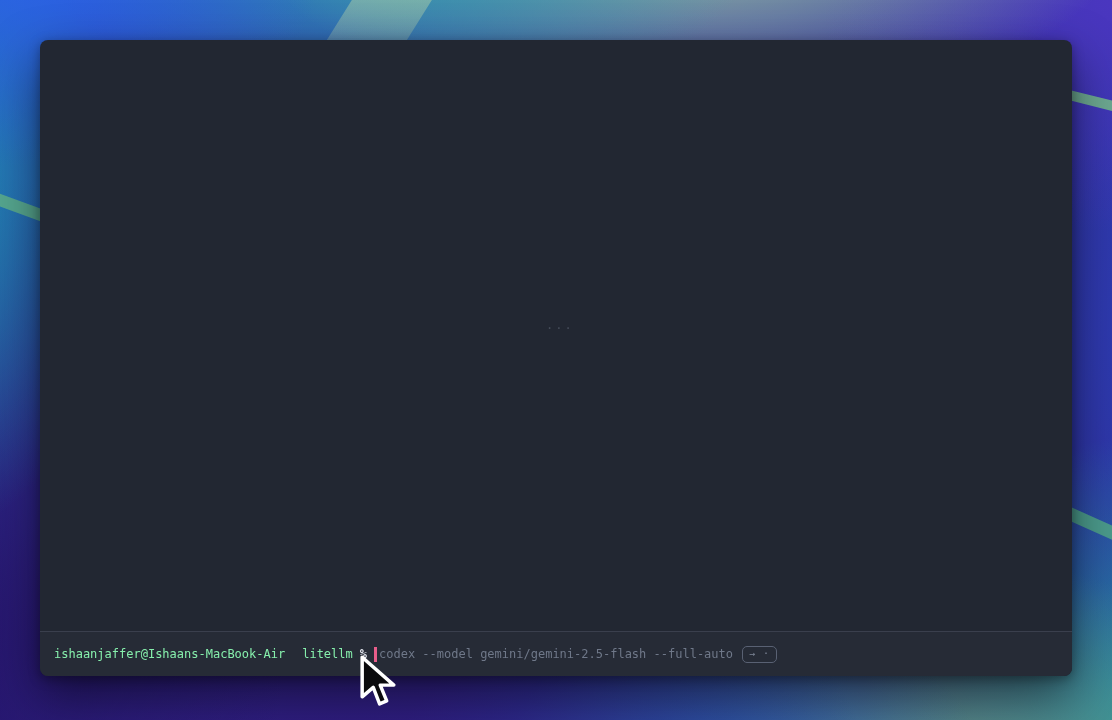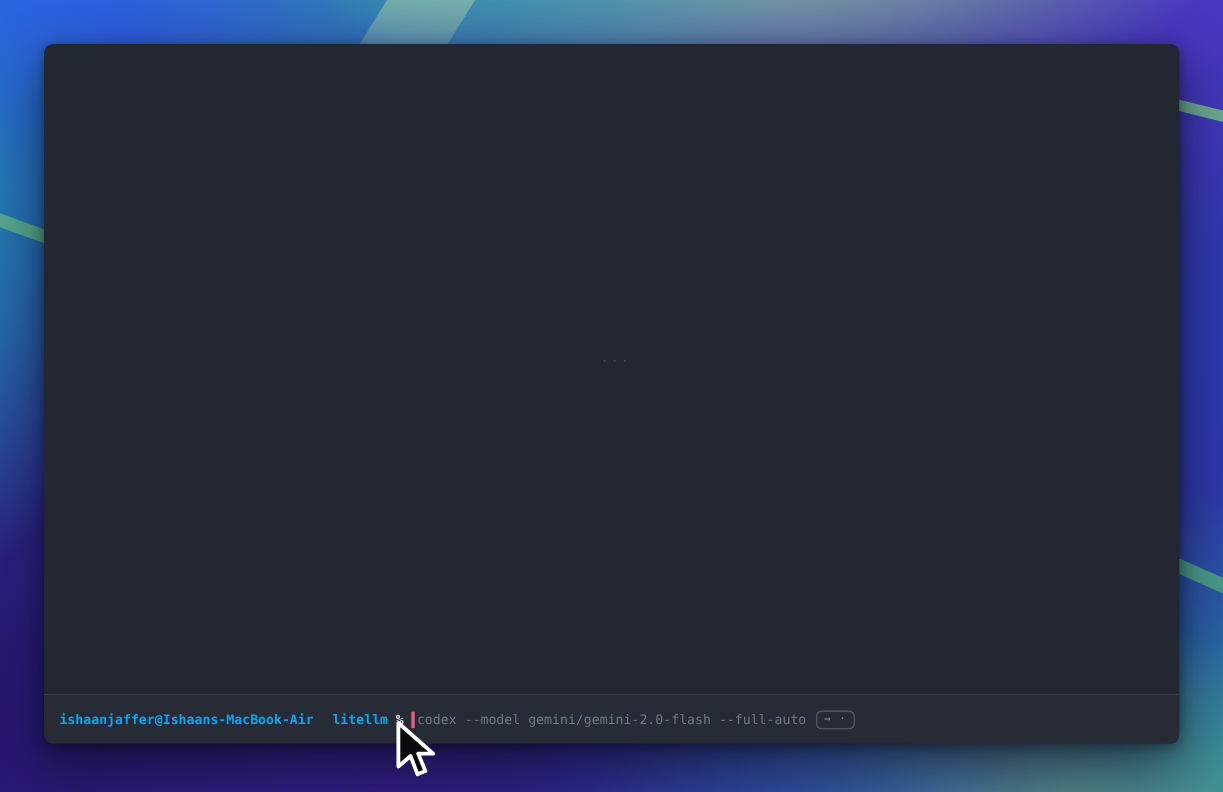--- a/index.html
+++ b/index.html
@@ -42,21 +42,21 @@
   .output-ellipsis{
     position:absolute;left:506px;top:278px;
     color:#454c59;font-size:12px;letter-spacing:2px;user-select:none;
   }
   .terminal-divider{height:1px;background:#3a3f4d;flex:none;}
   .prompt-bar{
     flex:none;height:44px;display:flex;align-items:center;
     padding:0 14px;background:#262b36;border-radius:0 0 8px 8px;
   }
   .prompt-line{display:flex;align-items:center;font-size:12px;line-height:16px;white-space:pre;}
-  .prompt-strong{color:#0ea5e9;font-weight:bold;}
+  .prompt-strong{color:#86efac;font-weight:normal;}
   .prompt-strong + .prompt-strong{margin-left:17px;}
   .prompt-symbol{margin-left:7px;color:#e2e6ee;font-weight:bold;}
   .text-cursor{width:3px;height:15px;background:#e85d8a;margin-left:7px;flex:none;}
   .suggestion{color:#6f7889;margin-left:2px;}
   .tab-hint{
     margin-left:9px;display:inline-flex;align-items:center;justify-content:center;
     border:1px solid #596173;border-radius:5px;color:#7e8798;
     font-size:10px;line-height:1;padding:2px 6px 3px;letter-spacing:1px;
   }
 
@@ -82,21 +82,21 @@
     </div>
 
     <div class="terminal-divider"></div>
 
     <div class="prompt-bar">
       <div class="prompt-line">
         <span class="prompt-strong">ishaanjaffer@Ishaans-MacBook-Air</span>
         <span class="prompt-strong">litellm</span>
         <span class="prompt-symbol">%</span>
         <span class="text-cursor"></span>
-        <span class="suggestion">codex --model gemini/gemini-2.0-flash --full-auto</span>
+        <span class="suggestion">codex --model gemini/gemini-2.5-flash --full-auto</span>
         <span class="tab-hint">→ ·</span>
       </div>
     </div>
 
   </div>
 
   <svg class="mouse-pointer" viewBox="0 0 24 34" xmlns="http://www.w3.org/2000/svg">
     <polygon points="2,2 2,27 9,21 13,31.5 17.5,29.6 13.4,19.6 22,19.6" fill="#0a0a0c" stroke="#ffffff" stroke-width="2.2" stroke-linejoin="round"></polygon>
   </svg>
 

